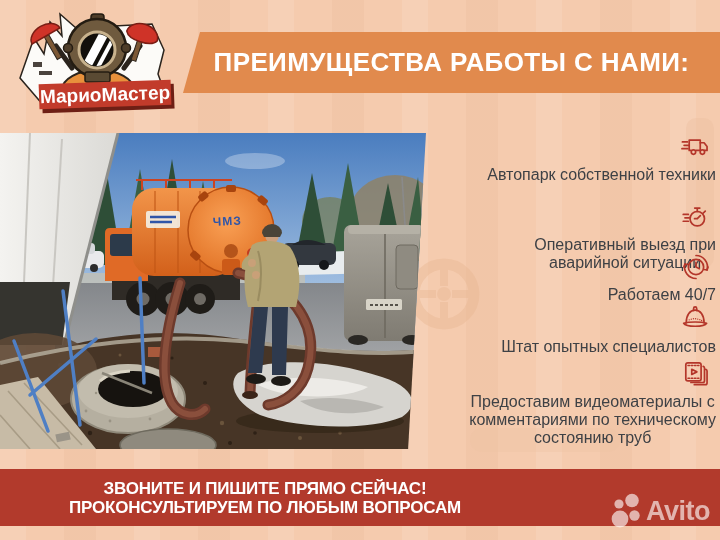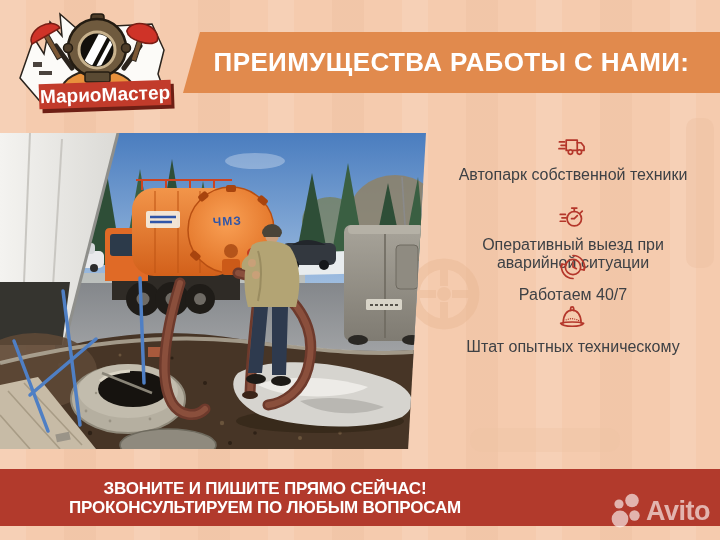--- a/index.html
+++ b/index.html
@@ -28,21 +28,21 @@
   .header-banner span{
     color:#fff;font-weight:bold;font-size:26px;letter-spacing:.4px;white-space:nowrap;
   }
   
   .photo{left:0;top:133px;width:426px;height:316px;
     clip-path:polygon(0 0,100% 0,95.8% 100%,0 100%);}
   .photo svg{width:100%;height:100%;display:block;}
   .tank-text{font-family:"Liberation Sans",sans-serif;font-weight:bold;}
   
   .benefits{left:430px;top:120px;width:286px;height:330px;}
-  .benefit{position:absolute;left:0;width:100%;display:flex;flex-direction:column;align-items:center;}
+  .benefit{position:absolute;left:0;width:100%;display:flex;flex-direction:column;align-items:flex-end;}
   .b1{top:10px;} .b2{top:80px;} .b3{top:130px;} .b4{top:182px;} .b5{top:237px;}
   .bicon{height:34px;display:flex;align-items:center;justify-content:center;margin-bottom:2px;}
   .bicon svg{height:34px;width:40px;display:block;}
   .blabel{
     color:#3e4145;font-size:16px;line-height:1.13;text-align:center;white-space:pre-line;
   }
   
   .cta-banner{left:0;top:469px;width:720px;height:57px;background:#b23a2c;}
   .cta-text{
     position:absolute;left:0;top:50%;transform:translateY(-50%);width:530px;
@@ -378,23 +378,38 @@
             <circle cx="12" cy="21" r=".8"></circle>
               <circle cx="14.5" cy="20.2" r=".8"></circle>
               <circle cx="17" cy="19.7" r=".8"></circle>
             <circle cx="19.5" cy="19.7" r=".8"></circle>
               <circle cx="22" cy="20.1" r=".8"></circle>
               <circle cx="24.5" cy="20.8" r=".8"></circle>
             <circle cx="26.6" cy="21.7" r=".8"></circle>
           </g>
         </svg>
       </div>
-      <div class="blabel">Штат опытных техническому</div>
+      <div class="blabel">Штат опытных специалистов</div>
     </div>
 
+    <div class="benefit b5">
+      <div class="bicon">
+        <svg viewBox="0 0 40 40" fill="none" stroke="#b4362a" stroke-width="2" stroke-linecap="round" stroke-linejoin="round">
+          <path d="M28.5,11 q1.5,0.4 1.5,2 v15 q0,2 -2,2 h-14"></path>
+          <path d="M31.5,14.5 q1.5,0.4 1.5,2 v14 q0,2 -2,2 h-13"></path>
+          <rect x="8" y="7" width="18" height="21" rx="2.5"></rect>
+          <path d="M10.5,10 h13" stroke-dasharray="2 1.8" stroke-width="1.6"></path>
+          <path d="M10.5,25 h13" stroke-dasharray="2 1.8" stroke-width="1.6"></path>
+          <path d="M15,14.5 l6,3 l-6,3 z"></path>
+        </svg>
+      </div>
+      <div class="blabel">Предоставим видеоматериалы с
+комментариями по техническому
+состоянию труб</div>
+    </div>
 
   </div>
 
   <div class="cta-banner abs">
     <div class="cta-text">ЗВОНИТЕ И ПИШИТЕ ПРЯМО СЕЙЧАС!
 ПРОКОНСУЛЬТИРУЕМ ПО ЛЮБЫМ ВОПРОСАМ</div>
   </div>
 
   <div class="avito abs">
     <svg viewBox="0 0 34 38">

